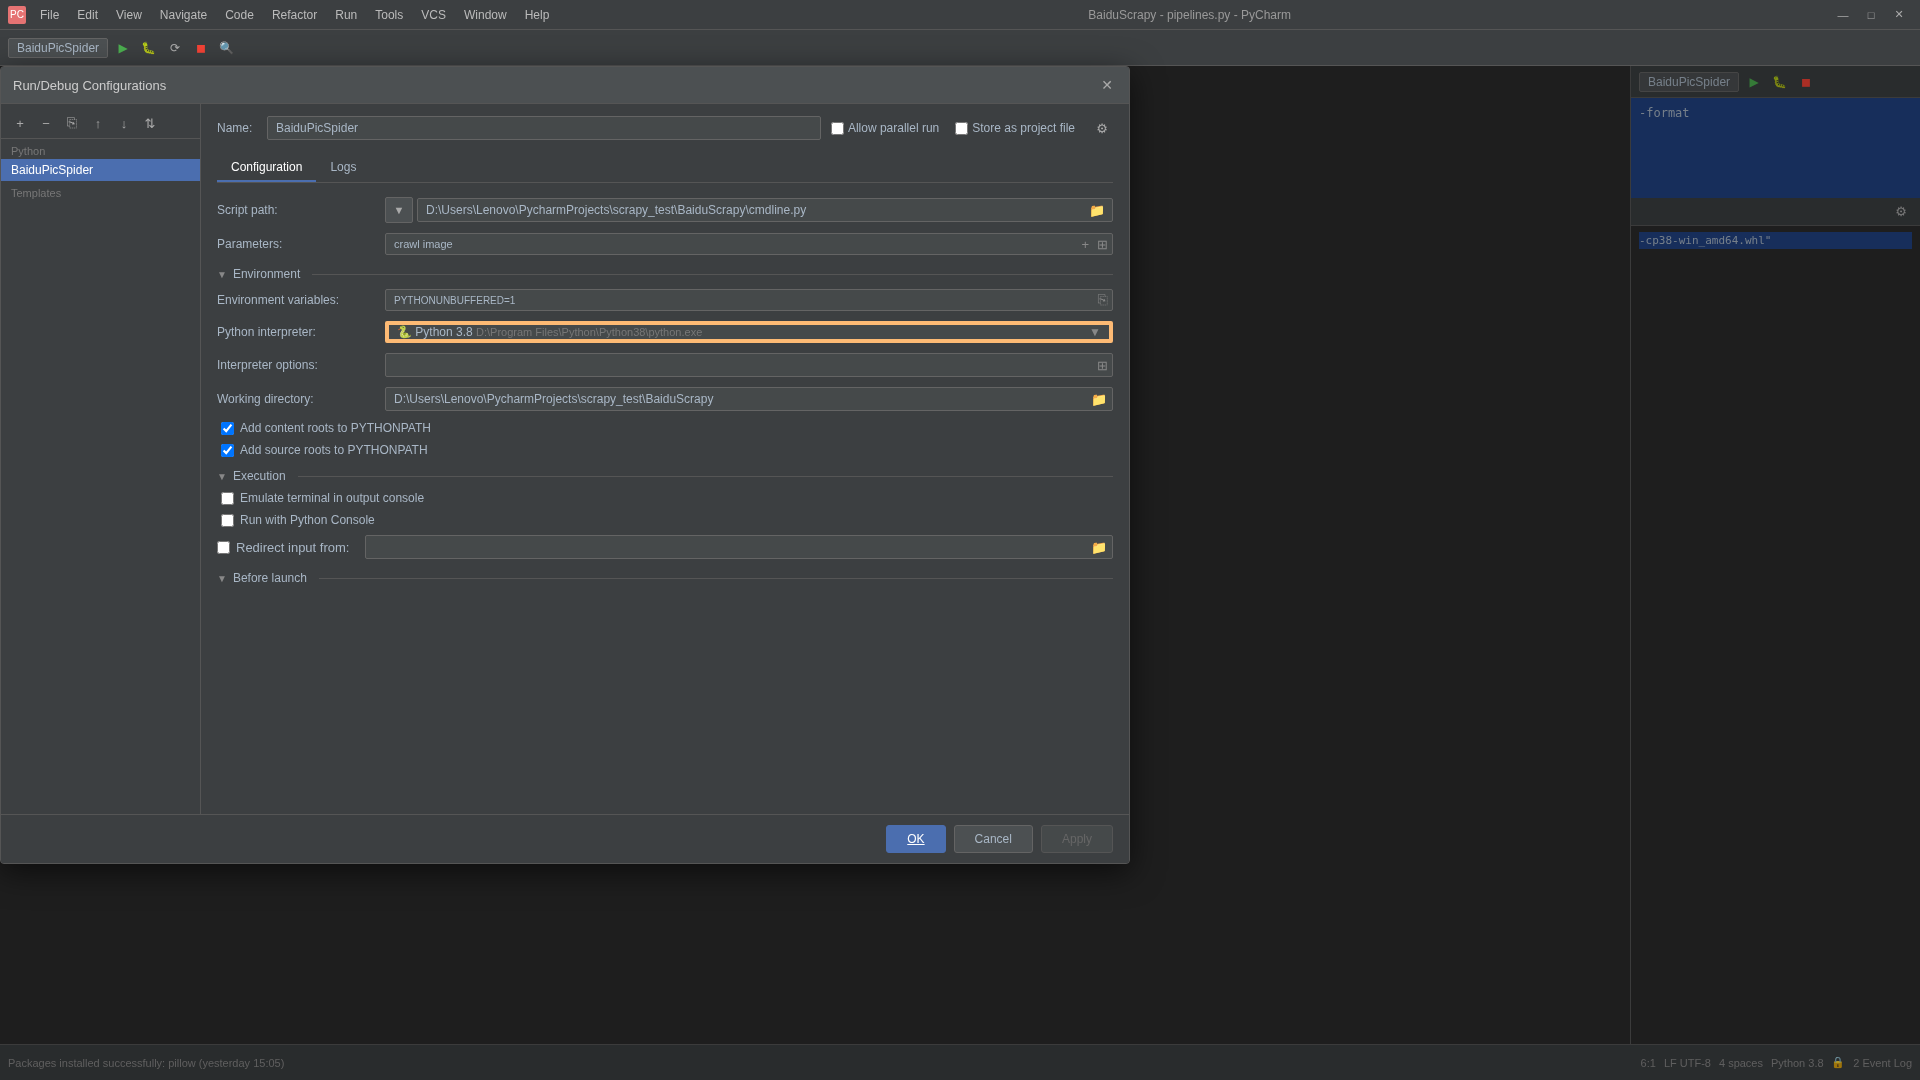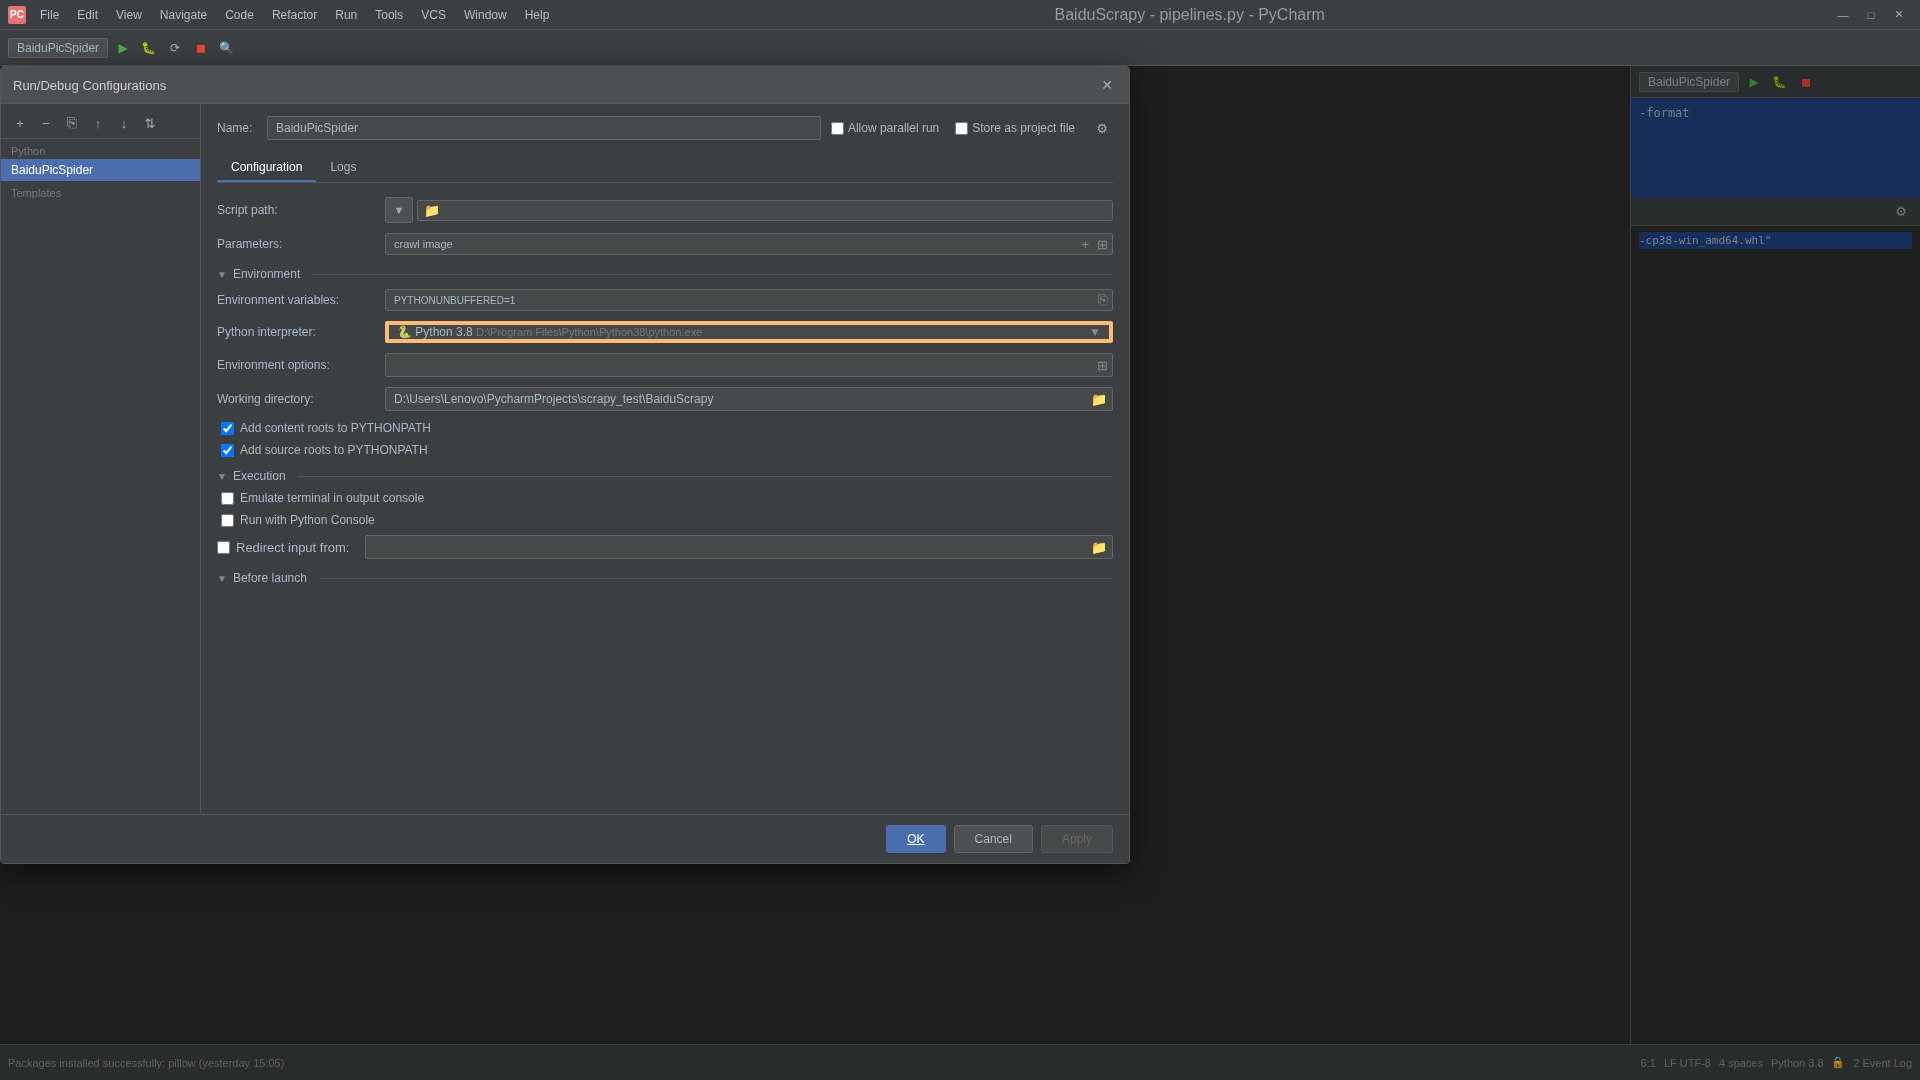--- a/index.html
+++ b/index.html
@@ -22,36 +22,36 @@
       align-items: center;
       padding: 0 8px;
       border-bottom: 1px solid #555;
     }
     .title-bar-logo {
       width: 18px; height: 18px;
       background: #e57373;
       border-radius: 2px;
       margin-right: 6px;
       display: flex; align-items: center; justify-content: center;
-      font-size: 10px; font-weight: bold; color: #fff;
+      font-size: 10px; font-weight: normal; color: #fff;
     }
     .menu-bar {
       display: flex; gap: 2px; align-items: center;
     }
     .menu-item {
       padding: 2px 8px;
       color: #bbb;
       cursor: pointer;
       border-radius: 2px;
       font-size: 12px;
     }
     .title-center {
       flex: 1;
       text-align: center;
-      font-size: 16px;
+      font-size: 12px;
       color: #999;
     }
     .window-controls {
       display: flex; gap: 2px; margin-left: 8px;
     }
     .win-btn {
       width: 26px; height: 20px;
       display: flex; align-items: center; justify-content: center;
       font-size: 11px; color: #aaa; cursor: pointer;
       border-radius: 2px;
@@ -532,20 +532,21 @@
           <div class="tabs">
             <div class="tab active">Configuration</div>
             <div class="tab">Logs</div>
           </div>
 
           <div class="field-row">
             <span class="field-label">Script path:</span>
             <div style="display:flex; align-items:center; gap:4px; flex:1;">
               <div class="field-btn">▼</div>
               <div class="field-input-wrapper">
+                <input type="text" style="flex: 1 1 0%; background: transparent; border: none; color: rgb(169, 183, 198); padding: 4px 8px; font-size: 12px; outline: none;" value="D:\Users\Lenovo\PycharmProjects\scrapy_test\BaiduScrapy\cmdline.py">
                 <span class="icon-btn" style="padding:2px 6px; color:#888;">📁</span>
               </div>
             </div>
           </div>
 
           <div class="field-row">
             <span class="field-label">Parameters:</span>
             <div class="field-input-wrapper">
               <input type="text" style="flex: 1 1 0%; background: transparent; border: none; color: rgb(169, 183, 198); padding: 4px 8px; font-size: 11px; outline: none;" value="crawl image" placeholder="crawl image">
               <span class="icon-btn">+</span>
@@ -572,21 +573,21 @@
               <span>
                 <span style="color:#4caf50;">🐍</span>
                 <span>Python 3.8</span>
                 <span style="color:#777; font-size:11px;">D:\Program Files\Python\Python38\python.exe</span>
               </span>
               <span class="arrow">▼</span>
             </div>
           </div>
 
           <div class="field-row">
-            <span class="field-label">Environment options:</span>
+            <span class="field-label">Interpreter options:</span>
             <div class="field-input-wrapper">
               <input type="text" style="flex: 1 1 0%; background: transparent; border: none; color: rgb(169, 183, 198); padding: 4px 8px; font-size: 12px; outline: none;">
               <span class="icon-btn">⊞</span>
             </div>
           </div>
 
           <div class="field-row">
             <span class="field-label">Working directory:</span>
             <div class="field-input-wrapper">
               <input type="text" style="flex: 1 1 0%; background: transparent; border: none; color: rgb(169, 183, 198); padding: 4px 8px; font-size: 12px; outline: none;" value="D:\Users\Lenovo\PycharmProjects\scrapy_test\BaiduScrapy">

